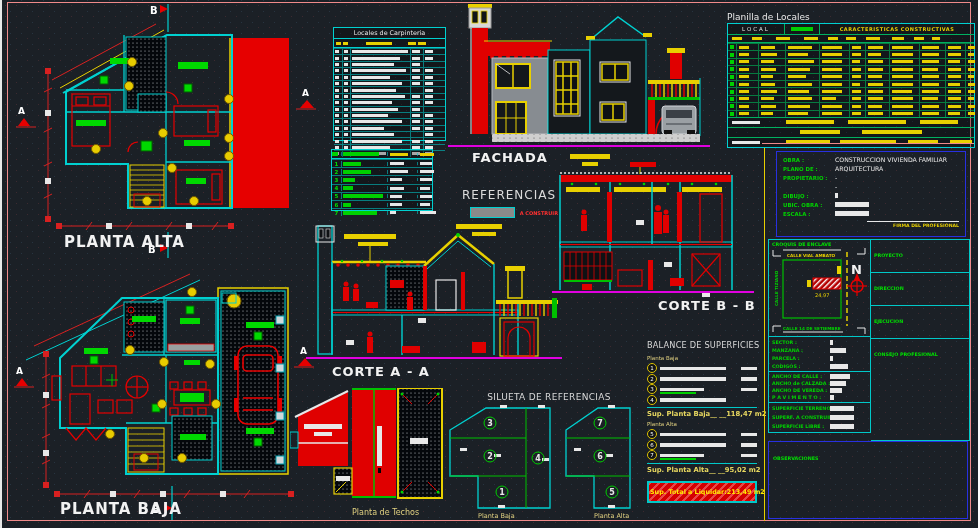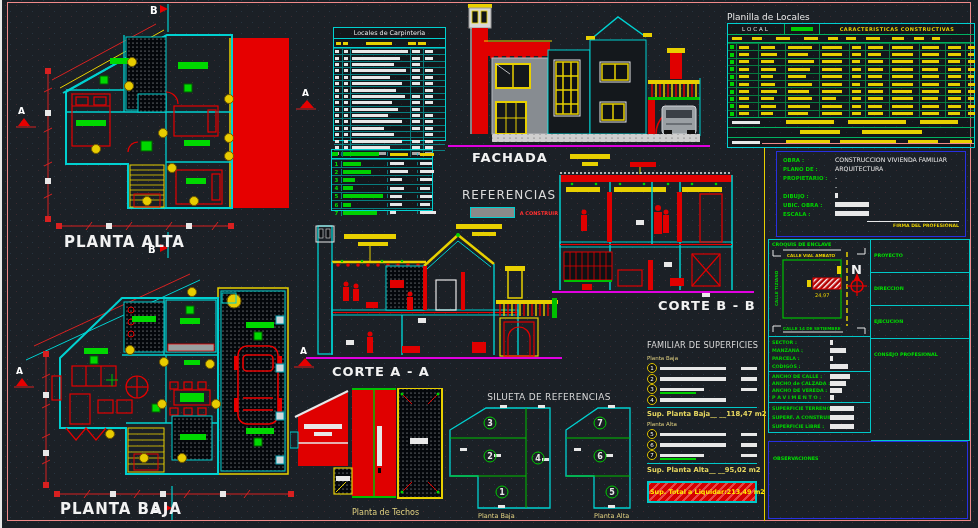--- a/index.html
+++ b/index.html
@@ -1621,21 +1621,21 @@
       <span class="wb" style="width:28px;margin-left:4px"></span>
       <span class="yb" style="width:44px;margin-left:26px"></span>
       <span class="yb" style="width:56px;margin-left:10px"></span>
       <span class="yb" style="width:30px;margin-left:12px"></span>
       <span class="yb" style="width:22px;margin-left:12px"></span>
     </div>
   </div>
 </div>
 
 <div class="abs bal">
-  <div class="bal-title">FAMILIAR DE SUPERFICIES</div>
+  <div class="bal-title">BALANCE DE SUPERFICIES</div>
   <div class="bal-sub">Planta Baja</div>
   <div>
 
       <div class="bal-row">
         <span class="bal-n">1</span>
         <span class="bal-bar" style="width: 66px;"></span>
         <span class="bal-tail" style="width: 16px;"></span>
 
       </div>
 

